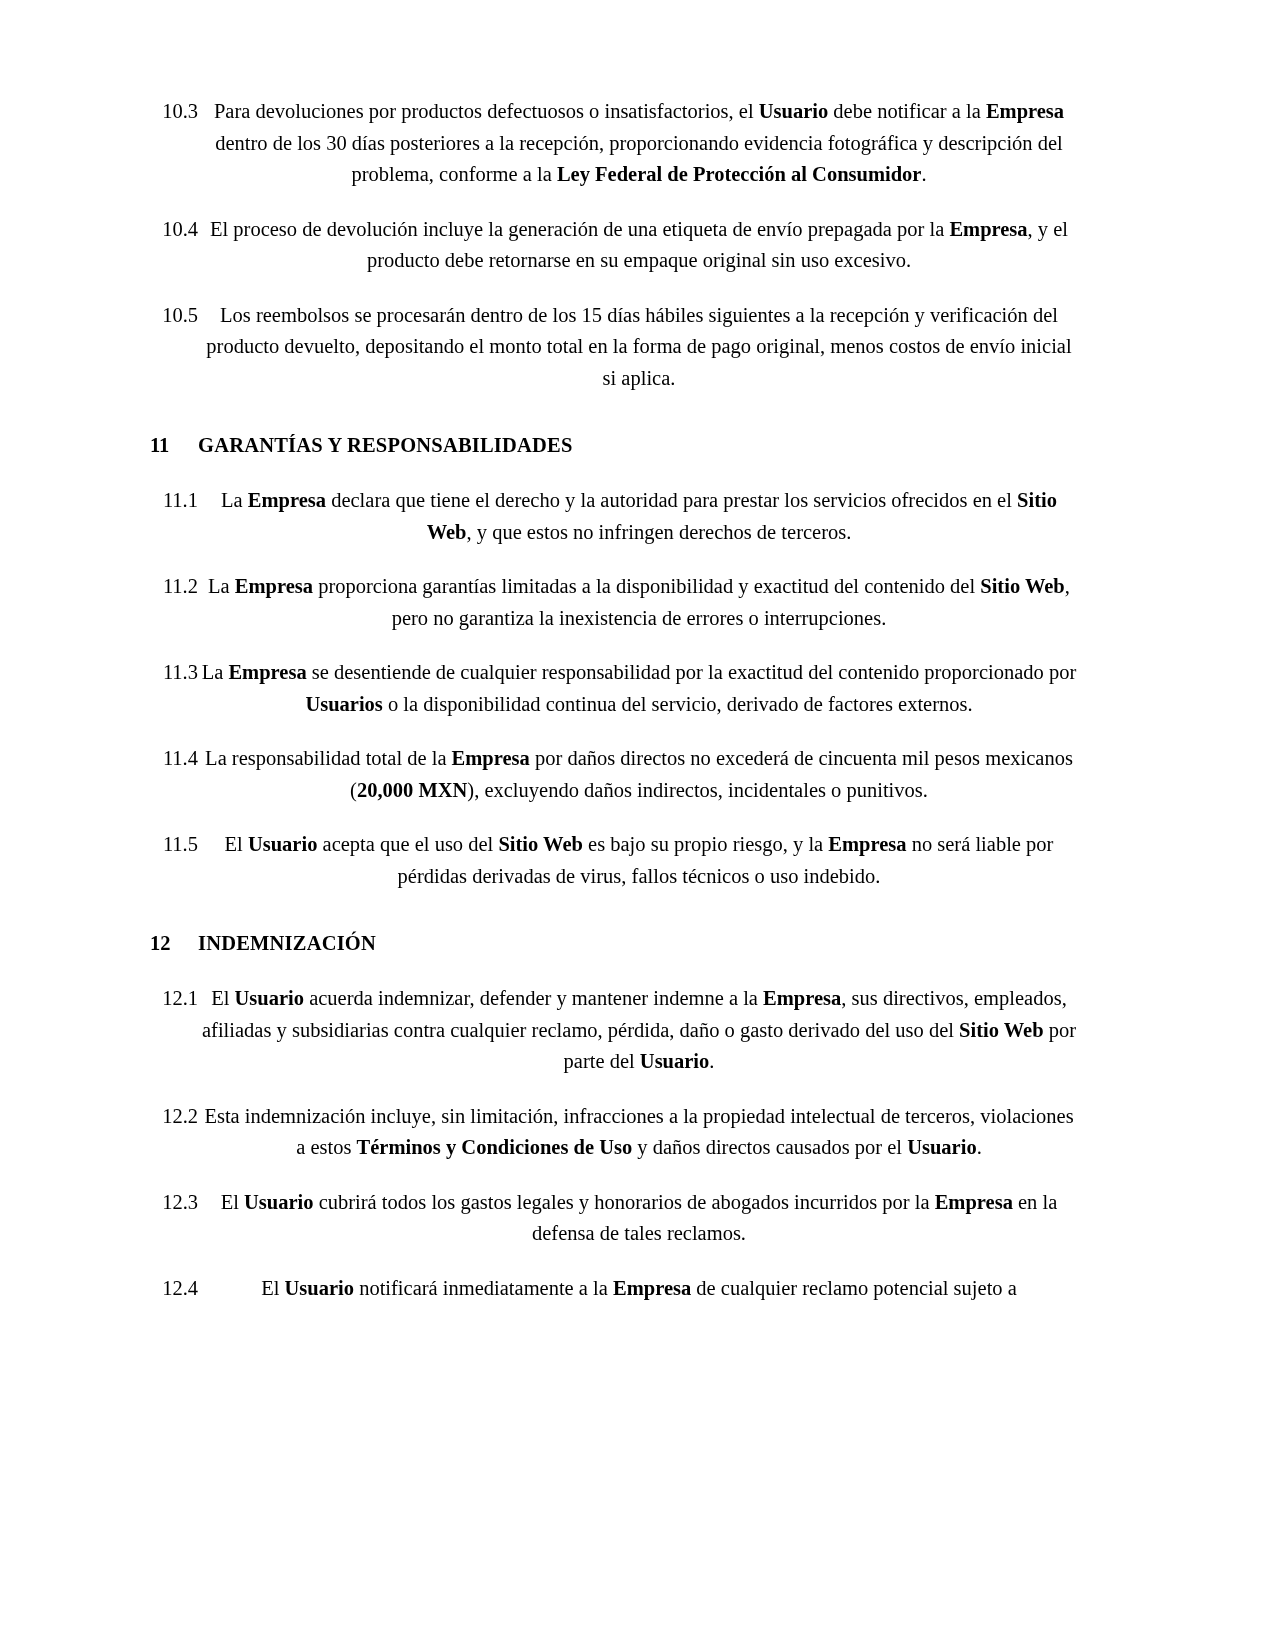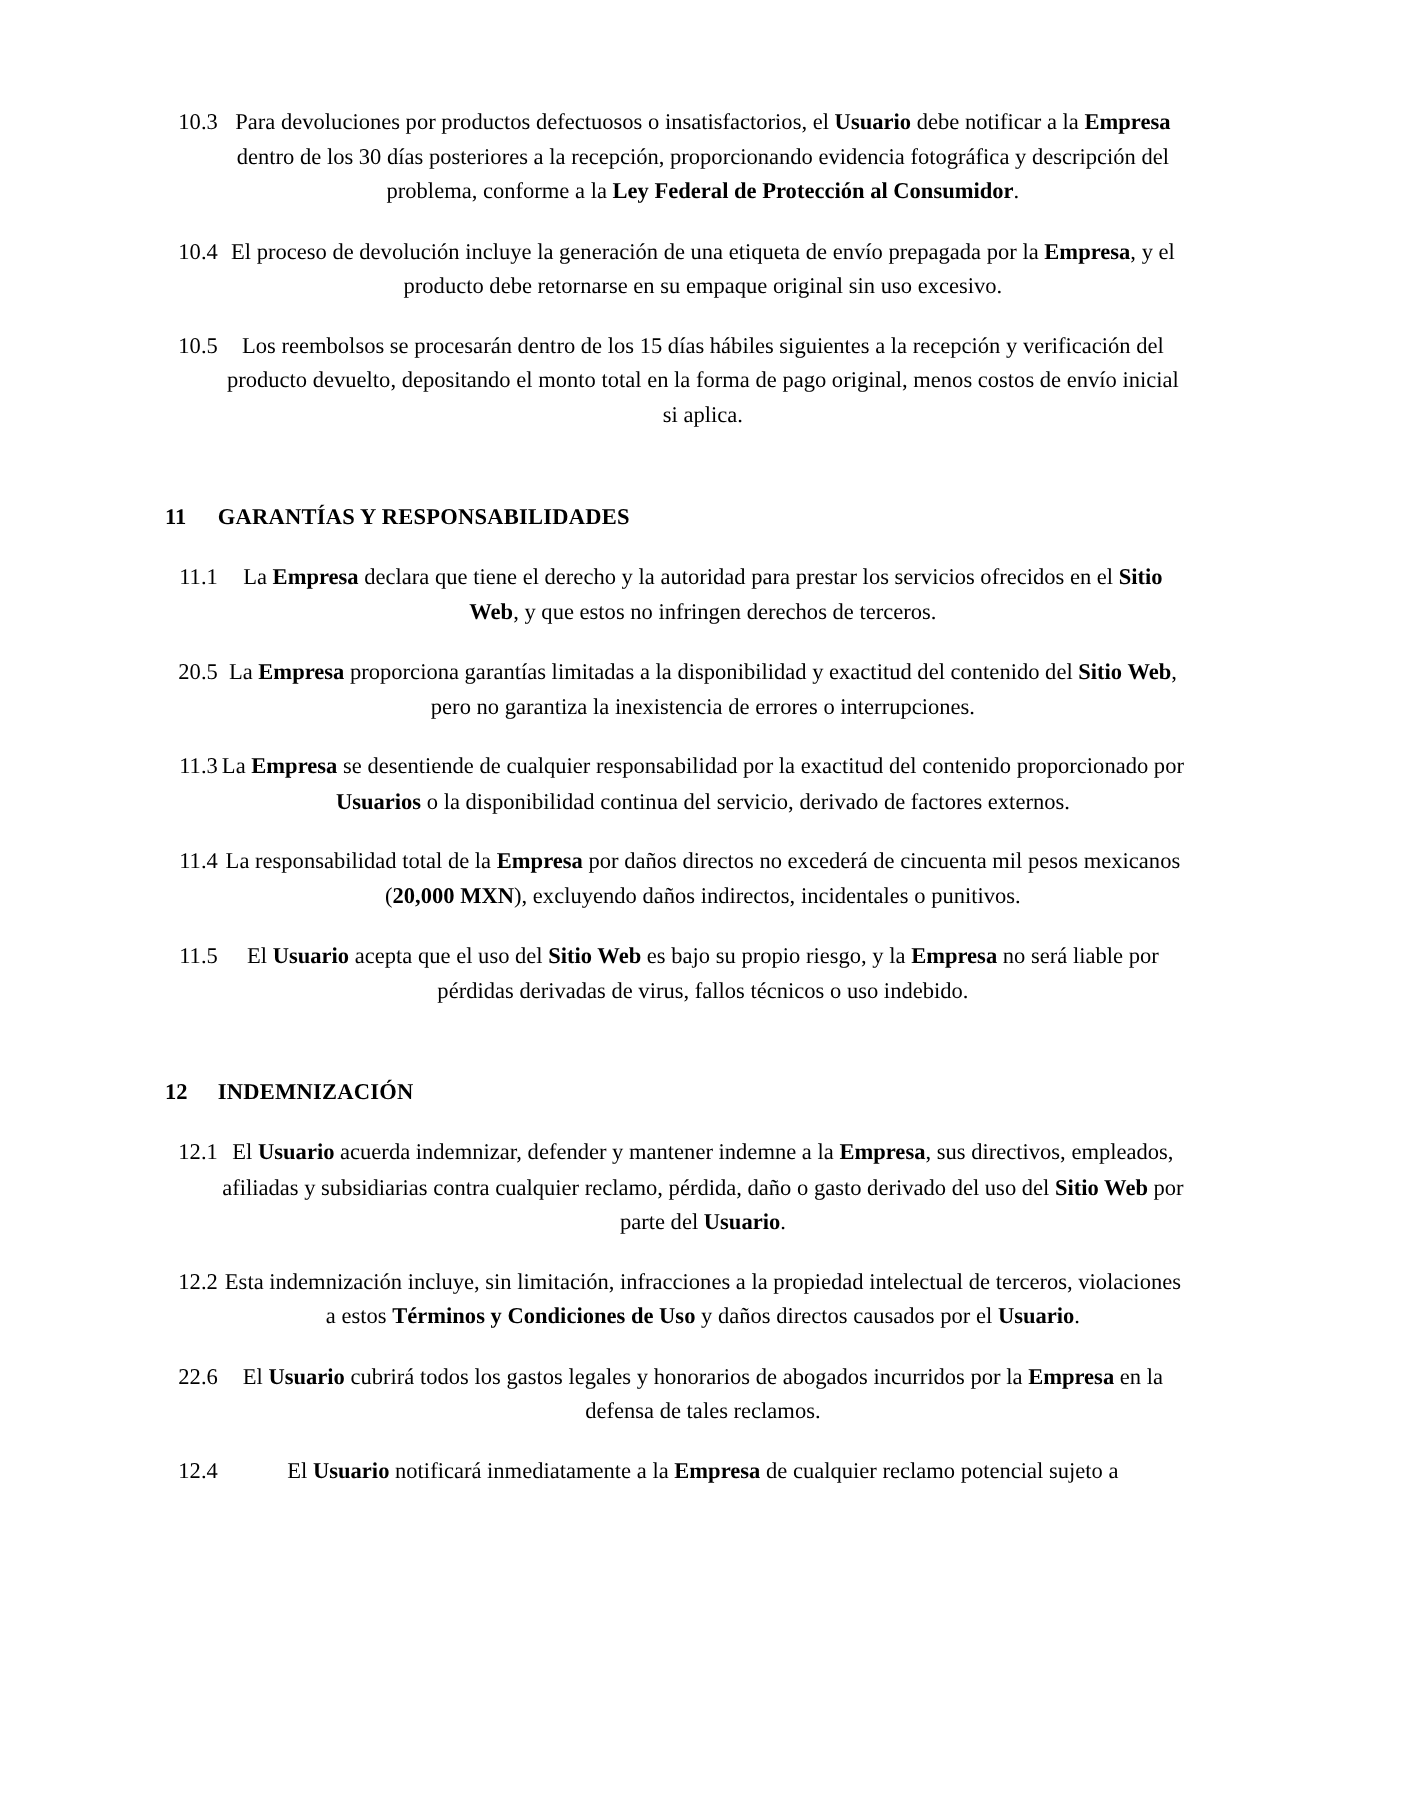--- a/index.html
+++ b/index.html
@@ -48,21 +48,21 @@
   }
   .clause-body b,
   .clause-num b {
     font-weight: 700;
   }
 
   
   .section-heading {
     display: flex;
     align-items: flex-start;
-    margin-top: 62px;
+    margin-top: 37px;
     margin-bottom: 26px;
   }
   .section-heading .sec-num {
     flex: 0 0 66px;
     font-size: 20.5px;
     line-height: 28px;
     font-weight: 700;
     padding-left: 18px;
     box-sizing: border-box;
   }
@@ -93,21 +93,21 @@
       </div>
       <div class="section-heading">
         <div class="sec-num">11</div>
         <div class="sec-title">GARANTÍAS Y RESPONSABILIDADES</div>
       </div>
       <div class="clause">
         <div class="clause-num">11.1</div>
         <div class="clause-body">La <b>Empresa</b> declara que tiene el derecho y la autoridad para prestar los servicios ofrecidos en el <b>Sitio Web</b>, y que estos no infringen derechos de terceros.</div>
       </div>
       <div class="clause">
-        <div class="clause-num">20.5</div>
+        <div class="clause-num">11.2</div>
         <div class="clause-body">La <b>Empresa</b> proporciona garantías limitadas a la disponibilidad y exactitud del contenido del <b>Sitio Web</b>, pero no garantiza la inexistencia de errores o interrupciones.</div>
       </div>
       <div class="clause">
         <div class="clause-num">11.3</div>
         <div class="clause-body">La <b>Empresa</b> se desentiende de cualquier responsabilidad por la exactitud del contenido proporcionado por <b>Usuarios</b> o la disponibilidad continua del servicio, derivado de factores externos.</div>
       </div>
       <div class="clause">
         <div class="clause-num">11.4</div>
         <div class="clause-body">La responsabilidad total de la <b>Empresa</b> por daños directos no excederá de cincuenta mil pesos mexicanos (<b>20,000 MXN</b>), excluyendo daños indirectos, incidentales o punitivos.</div>
       </div>
@@ -121,21 +121,21 @@
       </div>
       <div class="clause">
         <div class="clause-num">12.1</div>
         <div class="clause-body">El <b>Usuario</b> acuerda indemnizar, defender y mantener indemne a la <b>Empresa</b>, sus directivos, empleados, afiliadas y subsidiarias contra cualquier reclamo, pérdida, daño o gasto derivado del uso del <b>Sitio Web</b> por parte del <b>Usuario</b>.</div>
       </div>
       <div class="clause">
         <div class="clause-num">12.2</div>
         <div class="clause-body">Esta indemnización incluye, sin limitación, infracciones a la propiedad intelectual de terceros, violaciones a estos <b>Términos y Condiciones de Uso</b> y daños directos causados por el <b>Usuario</b>.</div>
       </div>
       <div class="clause">
-        <div class="clause-num">22.6</div>
+        <div class="clause-num">12.3</div>
         <div class="clause-body">El <b>Usuario</b> cubrirá todos los gastos legales y honorarios de abogados incurridos por la <b>Empresa</b> en la defensa de tales reclamos.</div>
       </div>
       <div class="clause">
         <div class="clause-num">12.4</div>
         <div class="clause-body">El <b>Usuario</b> notificará inmediatamente a la <b>Empresa</b> de cualquier reclamo potencial sujeto a</div>
       </div>
     </div>
 </div>
 
 </body></html>

